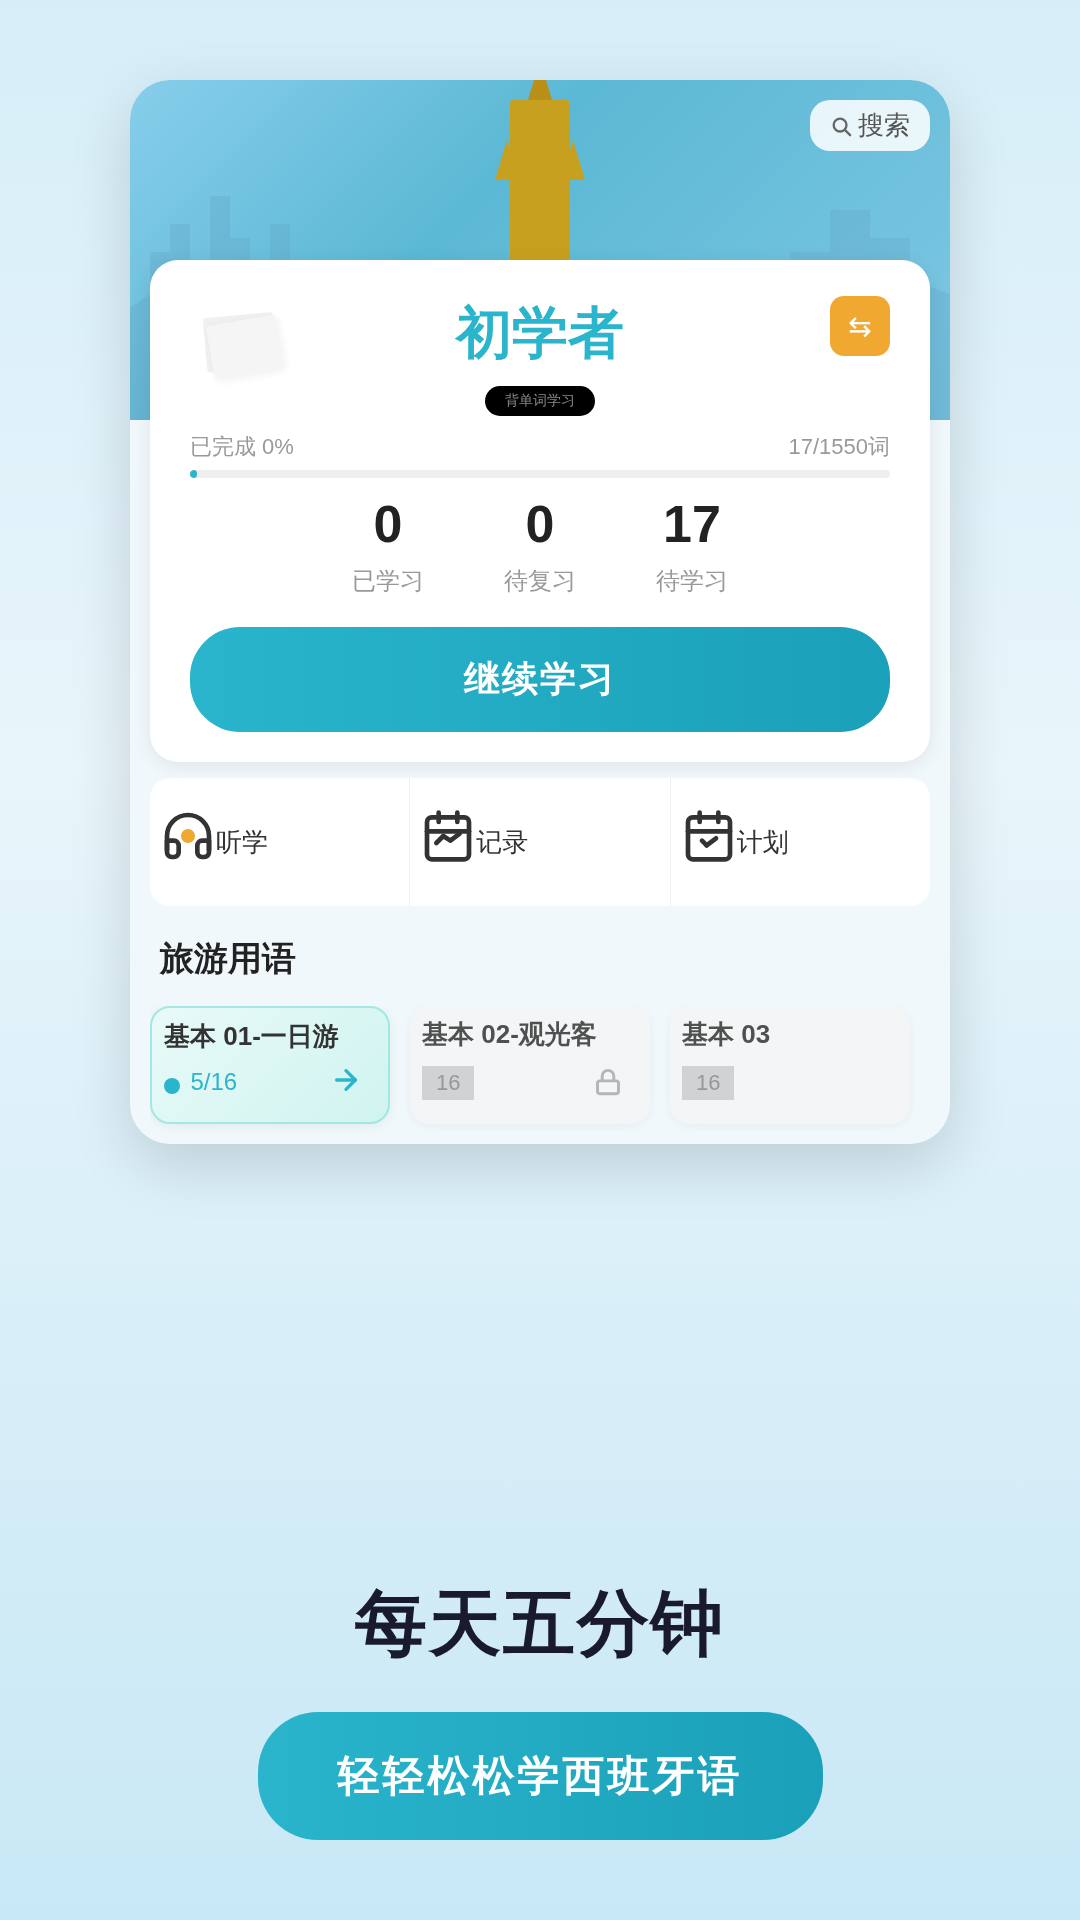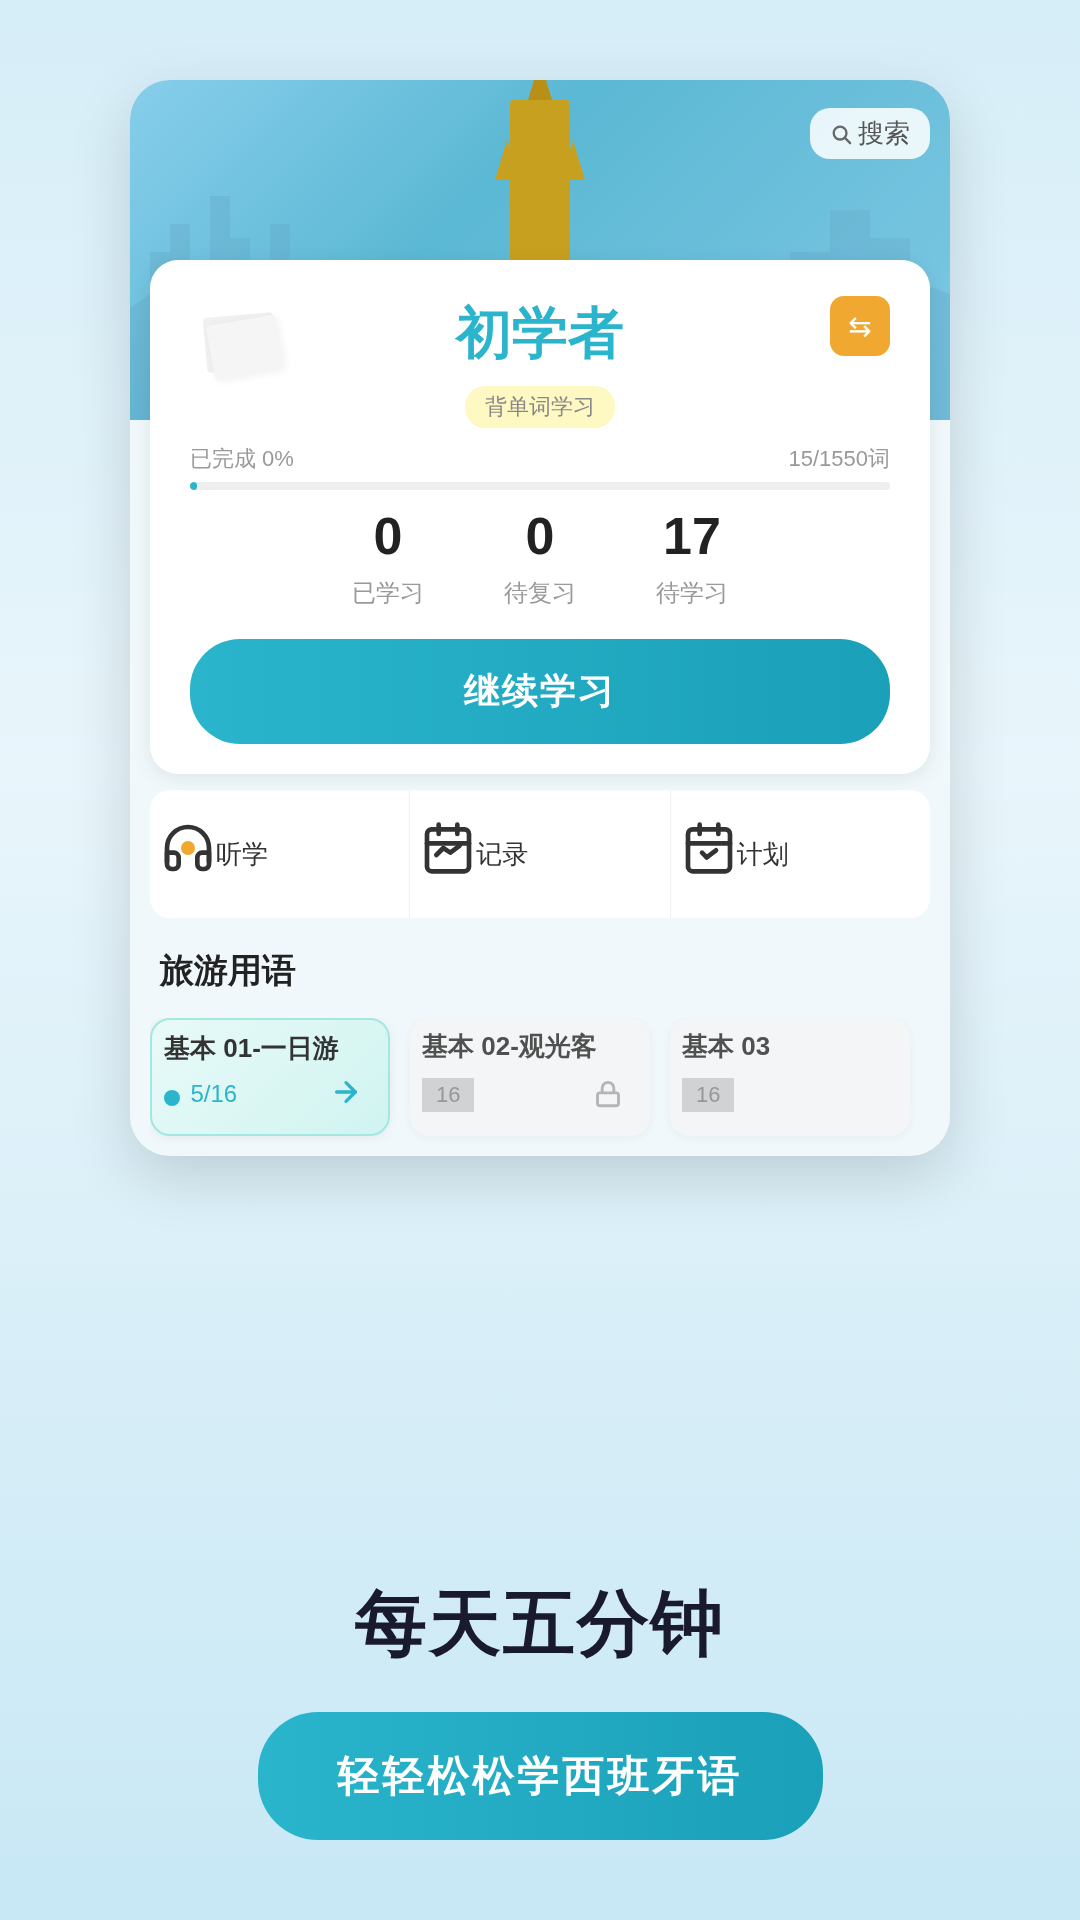--- a/index.html
+++ b/index.html
@@ -228,21 +228,21 @@
       width: 15px;
       height: 3px;
       background: #333;
       border-radius: 2px;
       transform: rotate(30deg);
     }
 
     
     .search-btn {
       position: absolute;
-      top: 28px;
+      top: 20px;
       right: 20px;
       background: rgba(255,255,255,0.85);
       border: none;
       border-radius: 20px;
       padding: 8px 20px;
       display: flex;
       align-items: center;
       gap: 6px;
       font-size: 26px;
       color: #555;
@@ -268,24 +268,24 @@
       color: #2ab5cc;
       margin-bottom: 14px;
     }
 
     .vocab-badge {
       display: flex;
       justify-content: center;
       margin-bottom: 16px;
     }
     .vocab-badge-inner {
-      background: #fef9c3;
+      background: #000000;
       border-radius: 20px;
       padding: 6px 20px;
-      font-size: 22px;
+      font-size: 14px;
       color: #888;
     }
 
     .book-illustration {
       position: absolute;
       top: 50px;
       left: 50px;
       width: 100px;
       height: 70px;
       opacity: 0.6;
@@ -605,21 +605,21 @@
       <div class="level-title">初学者</div>
 
       <div class="vocab-badge">
         <span class="vocab-badge-inner">背单词学习</span>
       </div>
 
       
       <div class="progress-section">
         <div class="progress-labels">
           <span>已完成 0%</span>
-          <span>15/1550词</span>
+          <span>17/1550词</span>
         </div>
         <div class="progress-bar-bg">
           <div class="progress-bar-fill"></div>
         </div>
       </div>
 
       
 
       
       <div class="stats-row">

